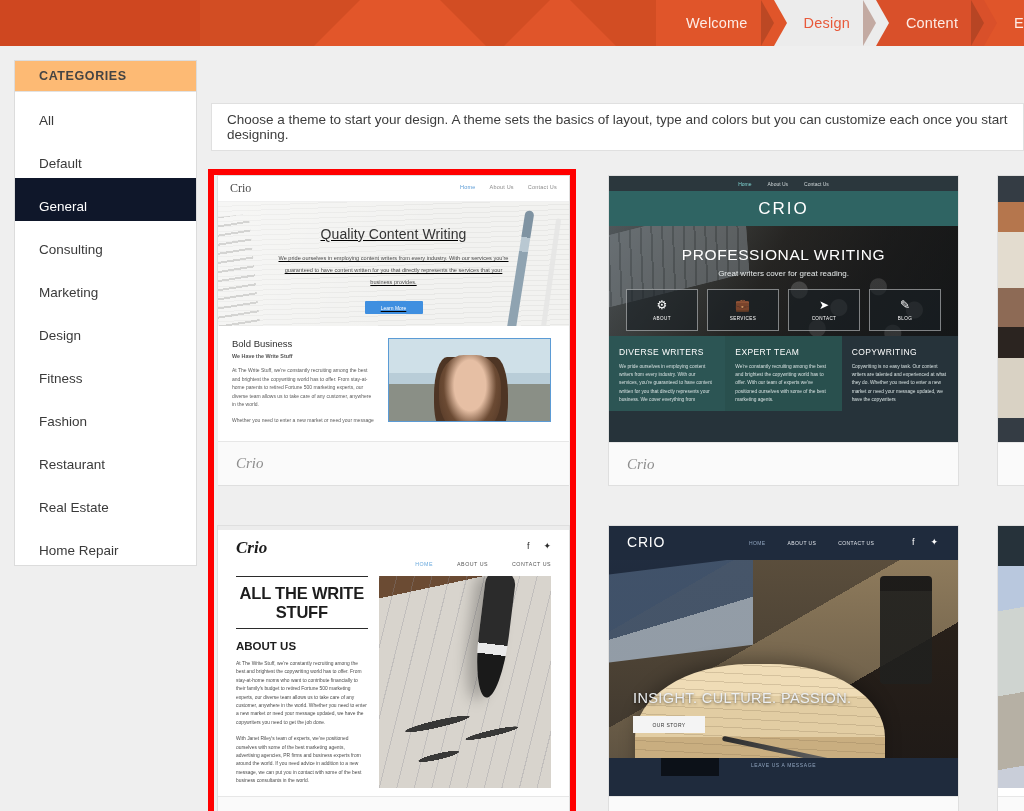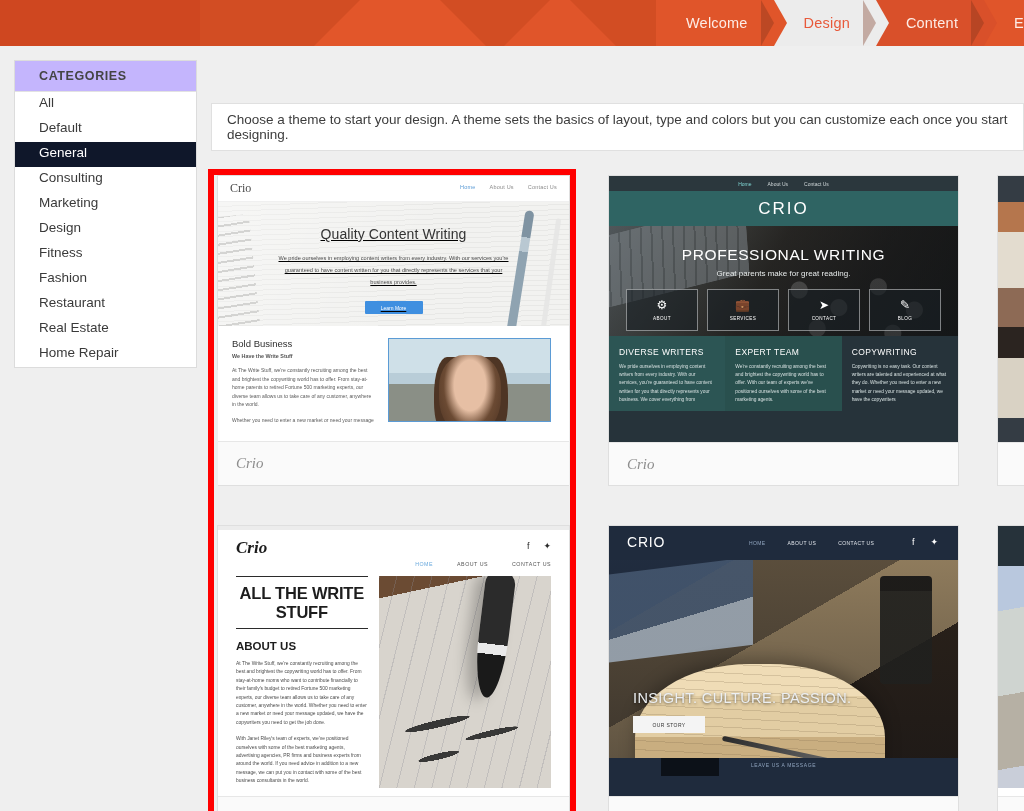--- a/index.html
+++ b/index.html
@@ -77,28 +77,28 @@
   .page { position: relative; width: 1024px; height: 765px; background: #efefef; }
 
   
   .sidebar {
     position: absolute; left: 14px; top: 14px;
     width: 183px;
     background: #fff;
     border: 1px solid #dcdcdc;
   }
   .sidebar-head {
-    background: #c4b5fd;
+    background: #fdba74;
     padding: 8px 0 8px 24px;
     font-size: 12.5px; font-weight: bold; color: #444;
     letter-spacing: .6px;
     border-bottom: 1px solid #e2e2e2;
   }
   .cat {
-    padding: 3px 0 7px 24px;
+    padding: 21px 0 7px 24px;
     font-size: 13.5px; color: #3a3a3a;
     cursor: pointer;
     line-height: 15px;
   }
   .cat.selected { background: #0f172a; color: #fff; }
 
   
   .instruct {
     position: absolute; left: 211px; top: 57px; right: 0;
     width: 813px; height: 48px;
@@ -476,21 +476,21 @@
           <div class="t2-top">
             <span class="on">Home</span>
             <span>About Us</span>
             <span>Contact Us</span>
           </div>
           <div class="t2-band">CRIO</div>
           <div class="t2-hero">
             <div class="t2-kbd"></div>
             <div class="t2-keys"></div>
             <div class="t2-h1">PROFESSIONAL WRITING</div>
-            <div class="t2-sub">Great parents make for great reading.</div>
+            <div class="t2-sub">Great writers cover for great reading.</div>
             <div class="t2-tiles">
               <div class="t2-tile">
                 <div class="ic">⚙</div>
                 <div class="lb">ABOUT</div>
               </div>
               <div class="t2-tile">
                 <div class="ic">💼</div>
                 <div class="lb">SERVICES</div>
               </div>
               <div class="t2-tile">

